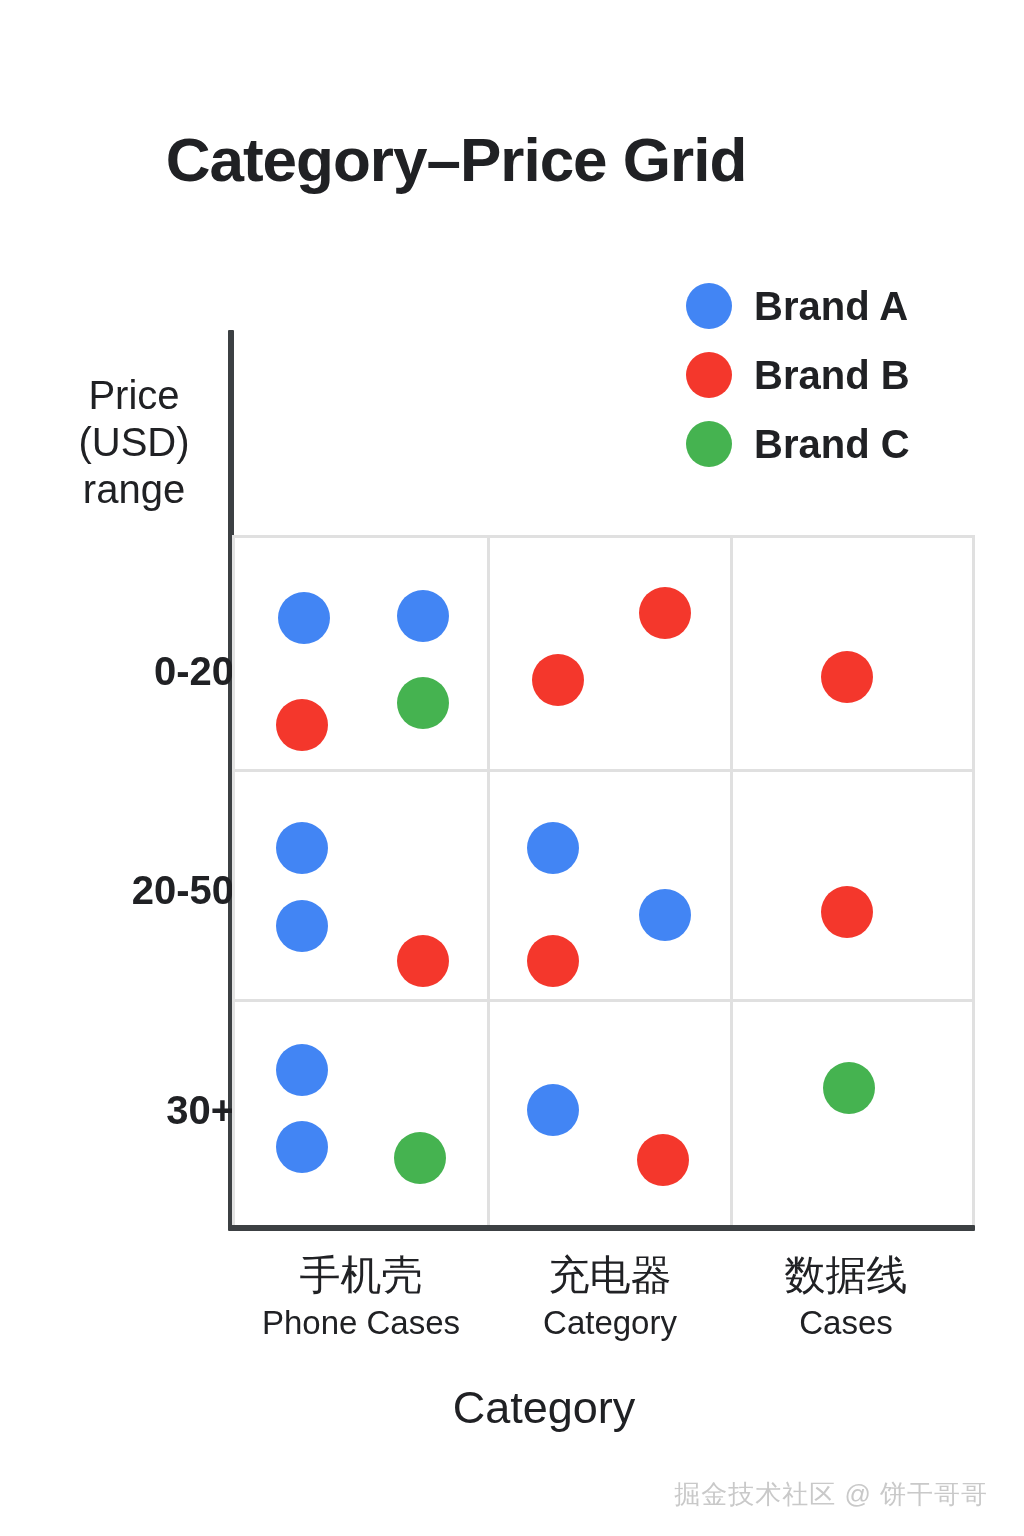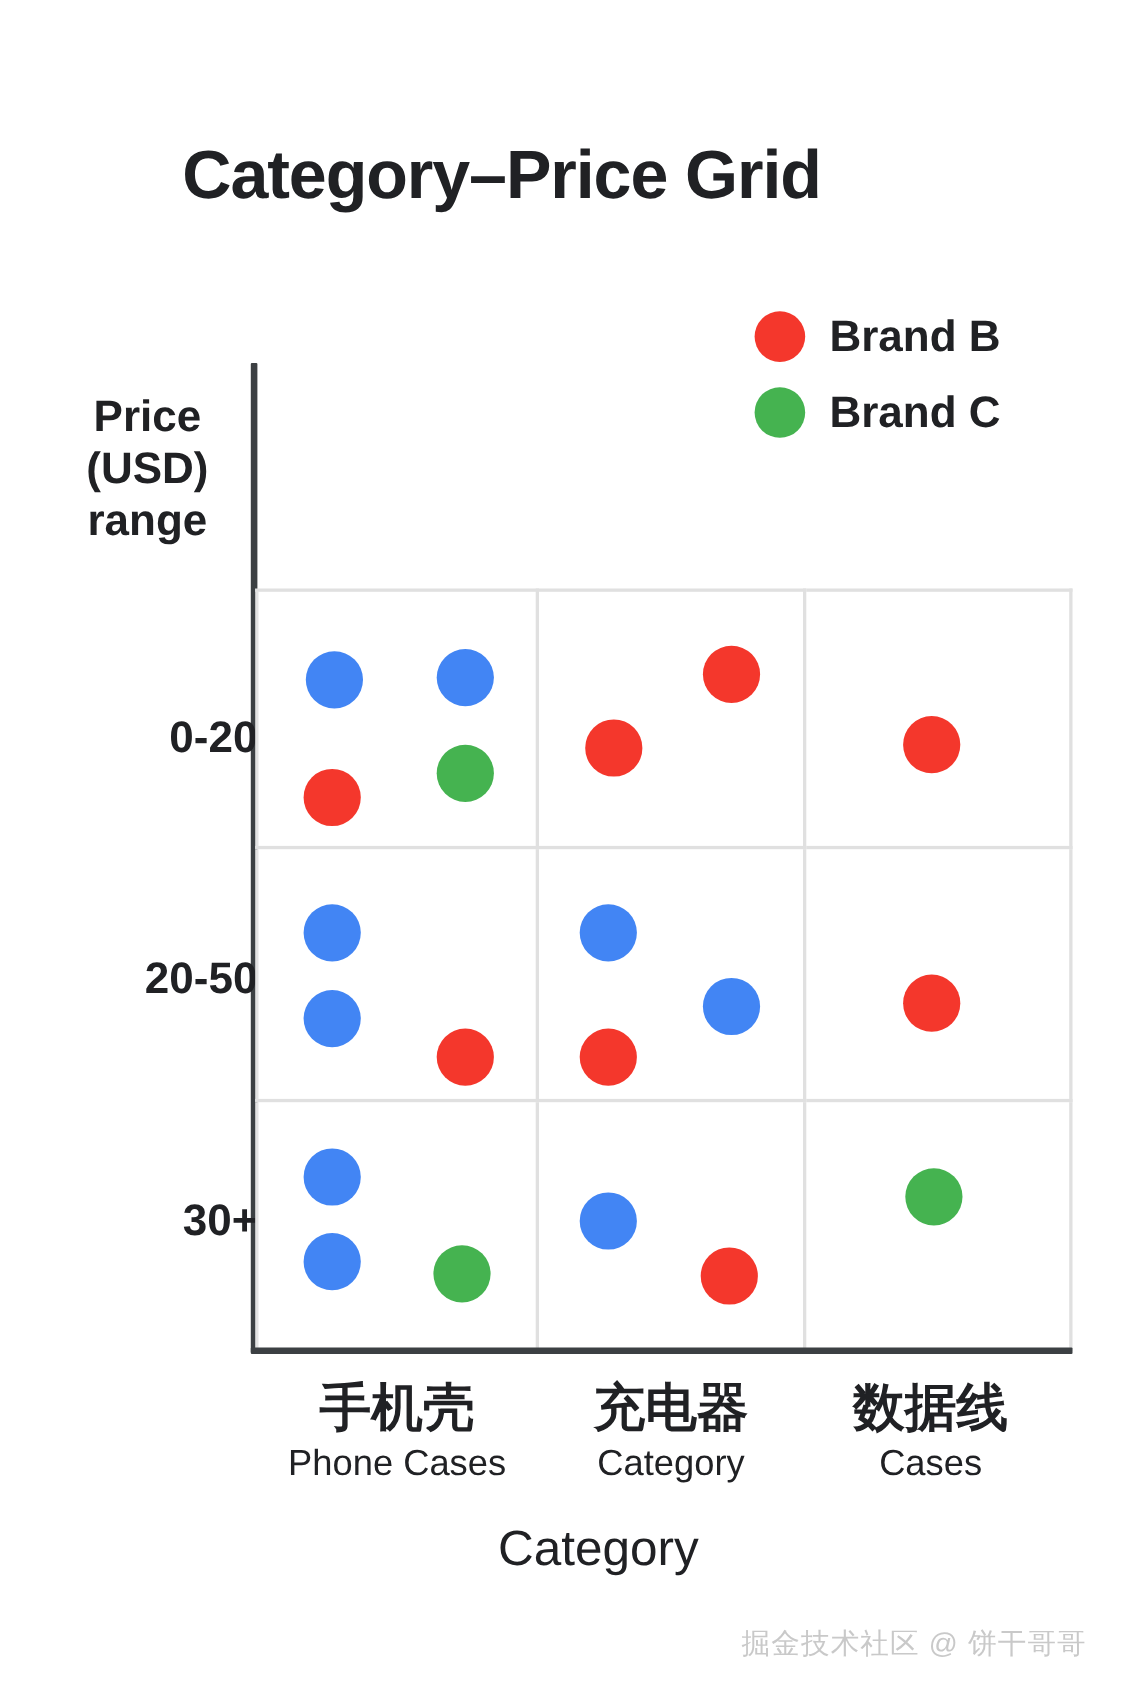--- a/index.html
+++ b/index.html
@@ -111,25 +111,25 @@
     width: 52px;
     height: 52px;
     border-radius: 50%;
     transform: translate(-50%, -50%);
   }
 
   
   .y-title {
     position: absolute;
     left: 48px;
-    top: 356px;
+    top: 372px;
     width: 172px;
     text-align: center;
     font-size: 40px;
-    font-weight: 700;
+    font-weight: 400;
     line-height: 1.18;
     color: #202124;
   }
   .y-tick {
     position: absolute;
     width: 200px;
     right: 790px;
     text-align: right;
     font-size: 40px;
     font-weight: 600;
@@ -138,22 +138,22 @@
   }
 
   
   .x-tick {
     position: absolute;
     text-align: center;
     transform: translateX(-50%);
     top: 1252px;
   }
   .x-tick-cn {
-    font-size: 47px;
-    font-weight: 700;
+    font-size: 41px;
+    font-weight: 400;
     color: #202124;
     line-height: 1.15;
     white-space: nowrap;
   }
   .x-tick-en {
     font-size: 33px;
     font-weight: 400;
     color: #202124;
     line-height: 1.25;
     margin-top: 3px;
@@ -181,20 +181,24 @@
     letter-spacing: 1px;
     white-space: nowrap;
   }
 </style>
 </head>
 <body>
 
 <div class="chart-title">Category–Price Grid</div>
 
 <div class="legend">
+  <div class="legend-item">
+    <span class="legend-swatch" style="background:#4285F4"></span>
+    <span class="legend-label">Brand A</span>
+  </div>
   <div class="legend-item">
     <span class="legend-swatch" style="background:#F4372C"></span>
     <span class="legend-label">Brand B</span>
   </div>
   <div class="legend-item">
     <span class="legend-swatch" style="background:#45B350"></span>
     <span class="legend-label">Brand C</span>
   </div>
 </div>
 

